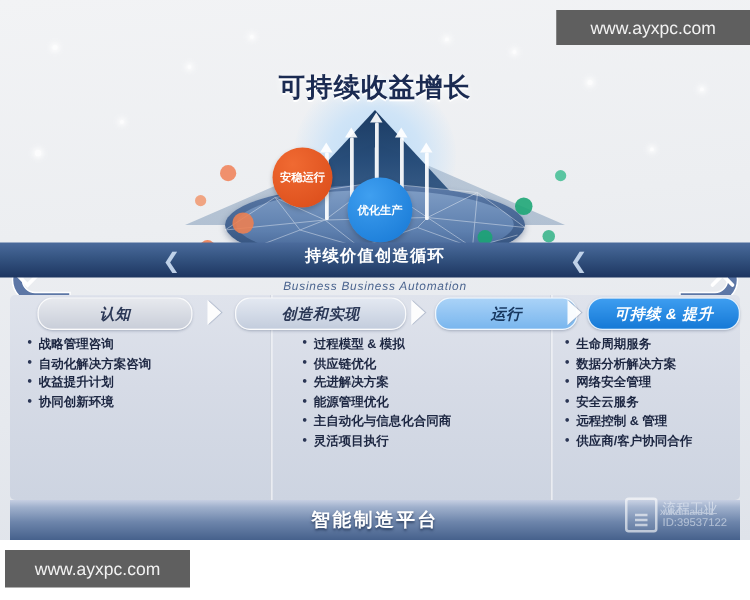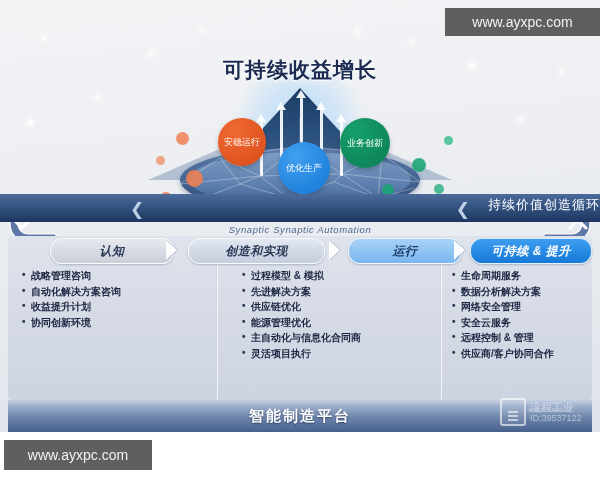--- a/index.html
+++ b/index.html
@@ -51,35 +51,35 @@
   .net{position:absolute;left:0;top:0;width:360px;height:125px;}
   .arrow-up{
     position:absolute;width:3px;background:#ffffff;border-radius:1px;opacity:.92;
   }
   .arrow-head{
     position:absolute;width:0;height:0;border-left:5px solid transparent;
     border-right:5px solid transparent;border-bottom:8px solid #ffffff;opacity:.92;
   }
   .bubble{
     position:absolute;border-radius:50%;display:flex;align-items:center;justify-content:center;
-    color:#fff;font-weight:normal;font-size:9px;text-align:center;line-height:1.15;
+    color:#fff;font-weight:bold;font-size:9px;text-align:center;line-height:1.15;
     box-shadow:0 2px 4px rgba(0,0,0,.22);
   }
   .b-orange{background:radial-gradient(circle at 34% 28%,#f06a32,#d94a18);}
   .b-blue{background:radial-gradient(circle at 34% 28%,#3f9ff0,#1577d4);}
   .b-green{background:radial-gradient(circle at 34% 28%,#16a06b,#0b7c54);}
   .dot{position:absolute;border-radius:50%;opacity:.88;}
   
   .ribbon{
     position:absolute;left:0;top:194px;width:600px;height:28px;
     background:linear-gradient(180deg,#4b6b9c 0%,#33527f 48%,#1d3560 100%);
   }
   .ribbon-title{
-    position:absolute;left:0;top:196px;width:600px;text-align:right;
-    color:#ffffff;font-size:13px;font-weight:normal;letter-spacing:1px;
+    position:absolute;left:0;top:196px;width:600px;text-align:center;
+    color:#ffffff;font-size:13px;font-weight:bold;letter-spacing:1px;
   }
   .chev{
     position:absolute;top:199px;color:#cfe0f5;font-size:17px;font-weight:bold;opacity:.9;
   }
   .sub-en{
     position:absolute;left:0;top:224px;width:600px;text-align:center;
     color:#4d6690;font-size:9.5px;font-style:italic;letter-spacing:.6px;
   }
   
   .loop{position:absolute;top:200px;width:52px;height:60px;}
@@ -94,21 +94,21 @@
   .sep{position:absolute;top:0;width:1px;height:164px;background:rgba(255,255,255,.75);
        border-left:1px solid rgba(140,152,175,.35);}
   .stages{position:absolute;left:8px;top:238px;width:584px;height:26px;}
   .pill{
     position:absolute;top:0;height:24px;border-radius:12px;
     display:flex;align-items:center;justify-content:center;
     font-size:12px;font-weight:bold;font-style:italic;letter-spacing:.5px;
     border:1px solid rgba(255,255,255,.85);
     box-shadow:0 1px 2px rgba(60,75,105,.3);
   }
-  .pill1{left:42px;width:122px;background:linear-gradient(180deg,#e7e9ee,#c9ced9);color:#2b3856;}
+  .pill1{left:22px;width:122px;background:linear-gradient(180deg,#e7e9ee,#c9ced9);color:#2b3856;}
   .pill2{left:180px;width:135px;background:linear-gradient(180deg,#e3e8f1,#c3cddd);color:#2b3856;}
   .pill3{left:340px;width:112px;background:linear-gradient(180deg,#a9d2f7,#79b6ee);color:#16365e;}
   .pill4{left:462px;width:120px;background:linear-gradient(180deg,#3d9df0,#1579d6);color:#ffffff;}
   .arrow-sep{
     position:absolute;top:2px;width:0;height:0;
     border-top:10px solid transparent;border-bottom:10px solid transparent;
     border-left:11px solid #ffffff;opacity:.95;
     filter:drop-shadow(1px 0 0 rgba(120,135,165,.5));
   }
   .col{position:absolute;top:268px;}
@@ -218,39 +218,36 @@
     <div class="dot" style="left:292px;top:70px;width:14px;height:14px;background:#19a573;"></div>
     <div class="dot" style="left:314px;top:96px;width:10px;height:10px;background:#37b489;"></div>
     <div class="dot" style="left:324px;top:48px;width:9px;height:9px;background:#46bf95;"></div>
 
     <div class="bubble b-orange" style="left:98px;top:30px;width:48px;height:48px;">
       <span>安稳运行</span>
     </div>
     <div class="bubble b-blue" style="left:158px;top:54px;width:52px;height:52px;">
       <span>优化生产</span>
     </div>
-    <div class="bubble b-green" style="left:220px;top:30px;width:50px;height:50px;">
-      <span>业务创新</span>
-    </div>
   </div>
 
   <svg class="loop loop-l" viewBox="0 0 52 60">
     <path d="M50 6 L22 6 A18 18 0 0 0 22 42 L50 42 L50 34 L22 34 A10 10 0 0 1 22 14 L50 14 Z" fill="#5d77a6" stroke="#ffffff" stroke-width="1.2"></path>
     <path d="M8 20 L16 28 L24 20" fill="none" stroke="#ffffff" stroke-width="3" stroke-linecap="round"></path>
   </svg>
   <svg class="loop loop-r" viewBox="0 0 52 60">
     <path d="M2 6 L30 6 A18 18 0 0 1 30 42 L2 42 L2 34 L30 34 A10 10 0 0 0 30 14 L2 14 Z" fill="#5d77a6" stroke="#ffffff" stroke-width="1.2"></path>
     <path d="M28 28 L36 20 L44 28" fill="none" stroke="#ffffff" stroke-width="3" stroke-linecap="round"></path>
   </svg>
 
   <div class="ribbon"></div>
   <div class="chev" style="left:130px;">❮</div>
   <div class="chev" style="right:130px;">❮</div>
   <div class="ribbon-title">持续价值创造循环</div>
-  <div class="sub-en">Synaptic Synaptic Automation</div>
+  <div class="sub-en">Business Business Automation</div>
 
   <div class="panel">
     <div class="sep" style="left:208px;"></div>
     <div class="sep" style="left:432px;"></div>
   </div>
 
   <div class="stages">
     <div class="pill pill1">
       <span>认知</span>
     </div>
@@ -273,22 +270,22 @@
       <li>战略管理咨询</li>
       <li>自动化解决方案咨询</li>
       <li>收益提升计划</li>
       <li>协同创新环境</li>
     </ul>
   </div>
 
   <div class="col col2">
     <ul>
       <li>过程模型 &amp; 模拟</li>
+      <li>供应链优化</li>
       <li>先进解决方案</li>
-      <li>供应链优化</li>
       <li>能源管理优化</li>
       <li>主自动化与信息化合同商</li>
       <li>灵活项目执行</li>
     </ul>
   </div>
 
   <div class="col col3">
     <ul>
       <li>生命周期服务</li>
       <li>数据分析解决方案</li>

